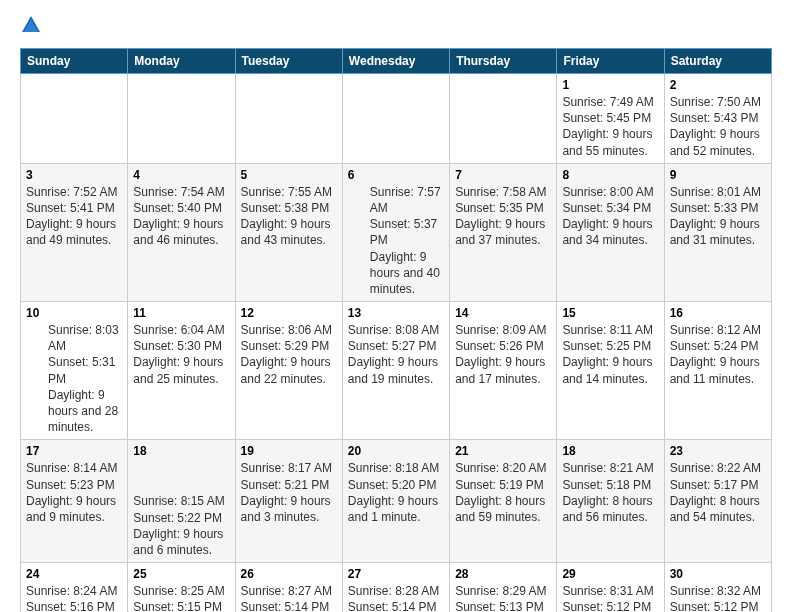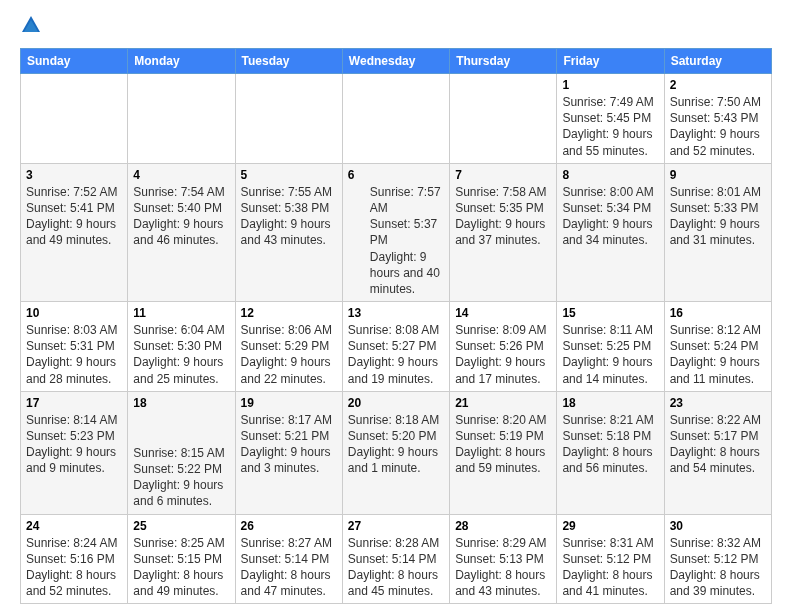--- a/index.html
+++ b/index.html
@@ -57,21 +57,21 @@
     .location {
       font-size: 14px;
       color: #555;
     }
     .calendar {
       width: 100%;
       border-collapse: collapse;
       font-size: 10.5px;
     }
     .calendar th {
-      background-color: #3b82f6;
+      background-color: #0c4a6e;
       color: #fff;
       text-align: left;
       padding: 5px 6px;
       font-size: 12px;
       font-weight: bold;
       border: 1px solid #5a9ad5;
     }
     .calendar td {
       border: 1px solid #ccc;
       vertical-align: top;
@@ -191,21 +191,21 @@
           <td>
             <span class="day-number">9</span>
             <div class="day-info" style="white-space: pre-line;">Sunrise: 8:01 AM
 Sunset: 5:33 PM
 Daylight: 9 hours and 31 minutes.</div>
           </td>
         </tr>
         <tr>
           <td>
             <span class="day-number">10</span>
-            <div class="day-info" style="white-space: pre-line;">Sunrise: 8:03 AM
+            <div class="day-info" style="white-space: pre-line; margin-left: 22px;">Sunrise: 8:03 AM
 Sunset: 5:31 PM
 Daylight: 9 hours and 28 minutes.</div>
           </td>
           <td>
             <span class="day-number">11</span>
             <div class="day-info" style="white-space: pre-line;">Sunrise: 6:04 AM
 Sunset: 5:30 PM
 Daylight: 9 hours and 25 minutes.</div>
           </td>
           <td>

